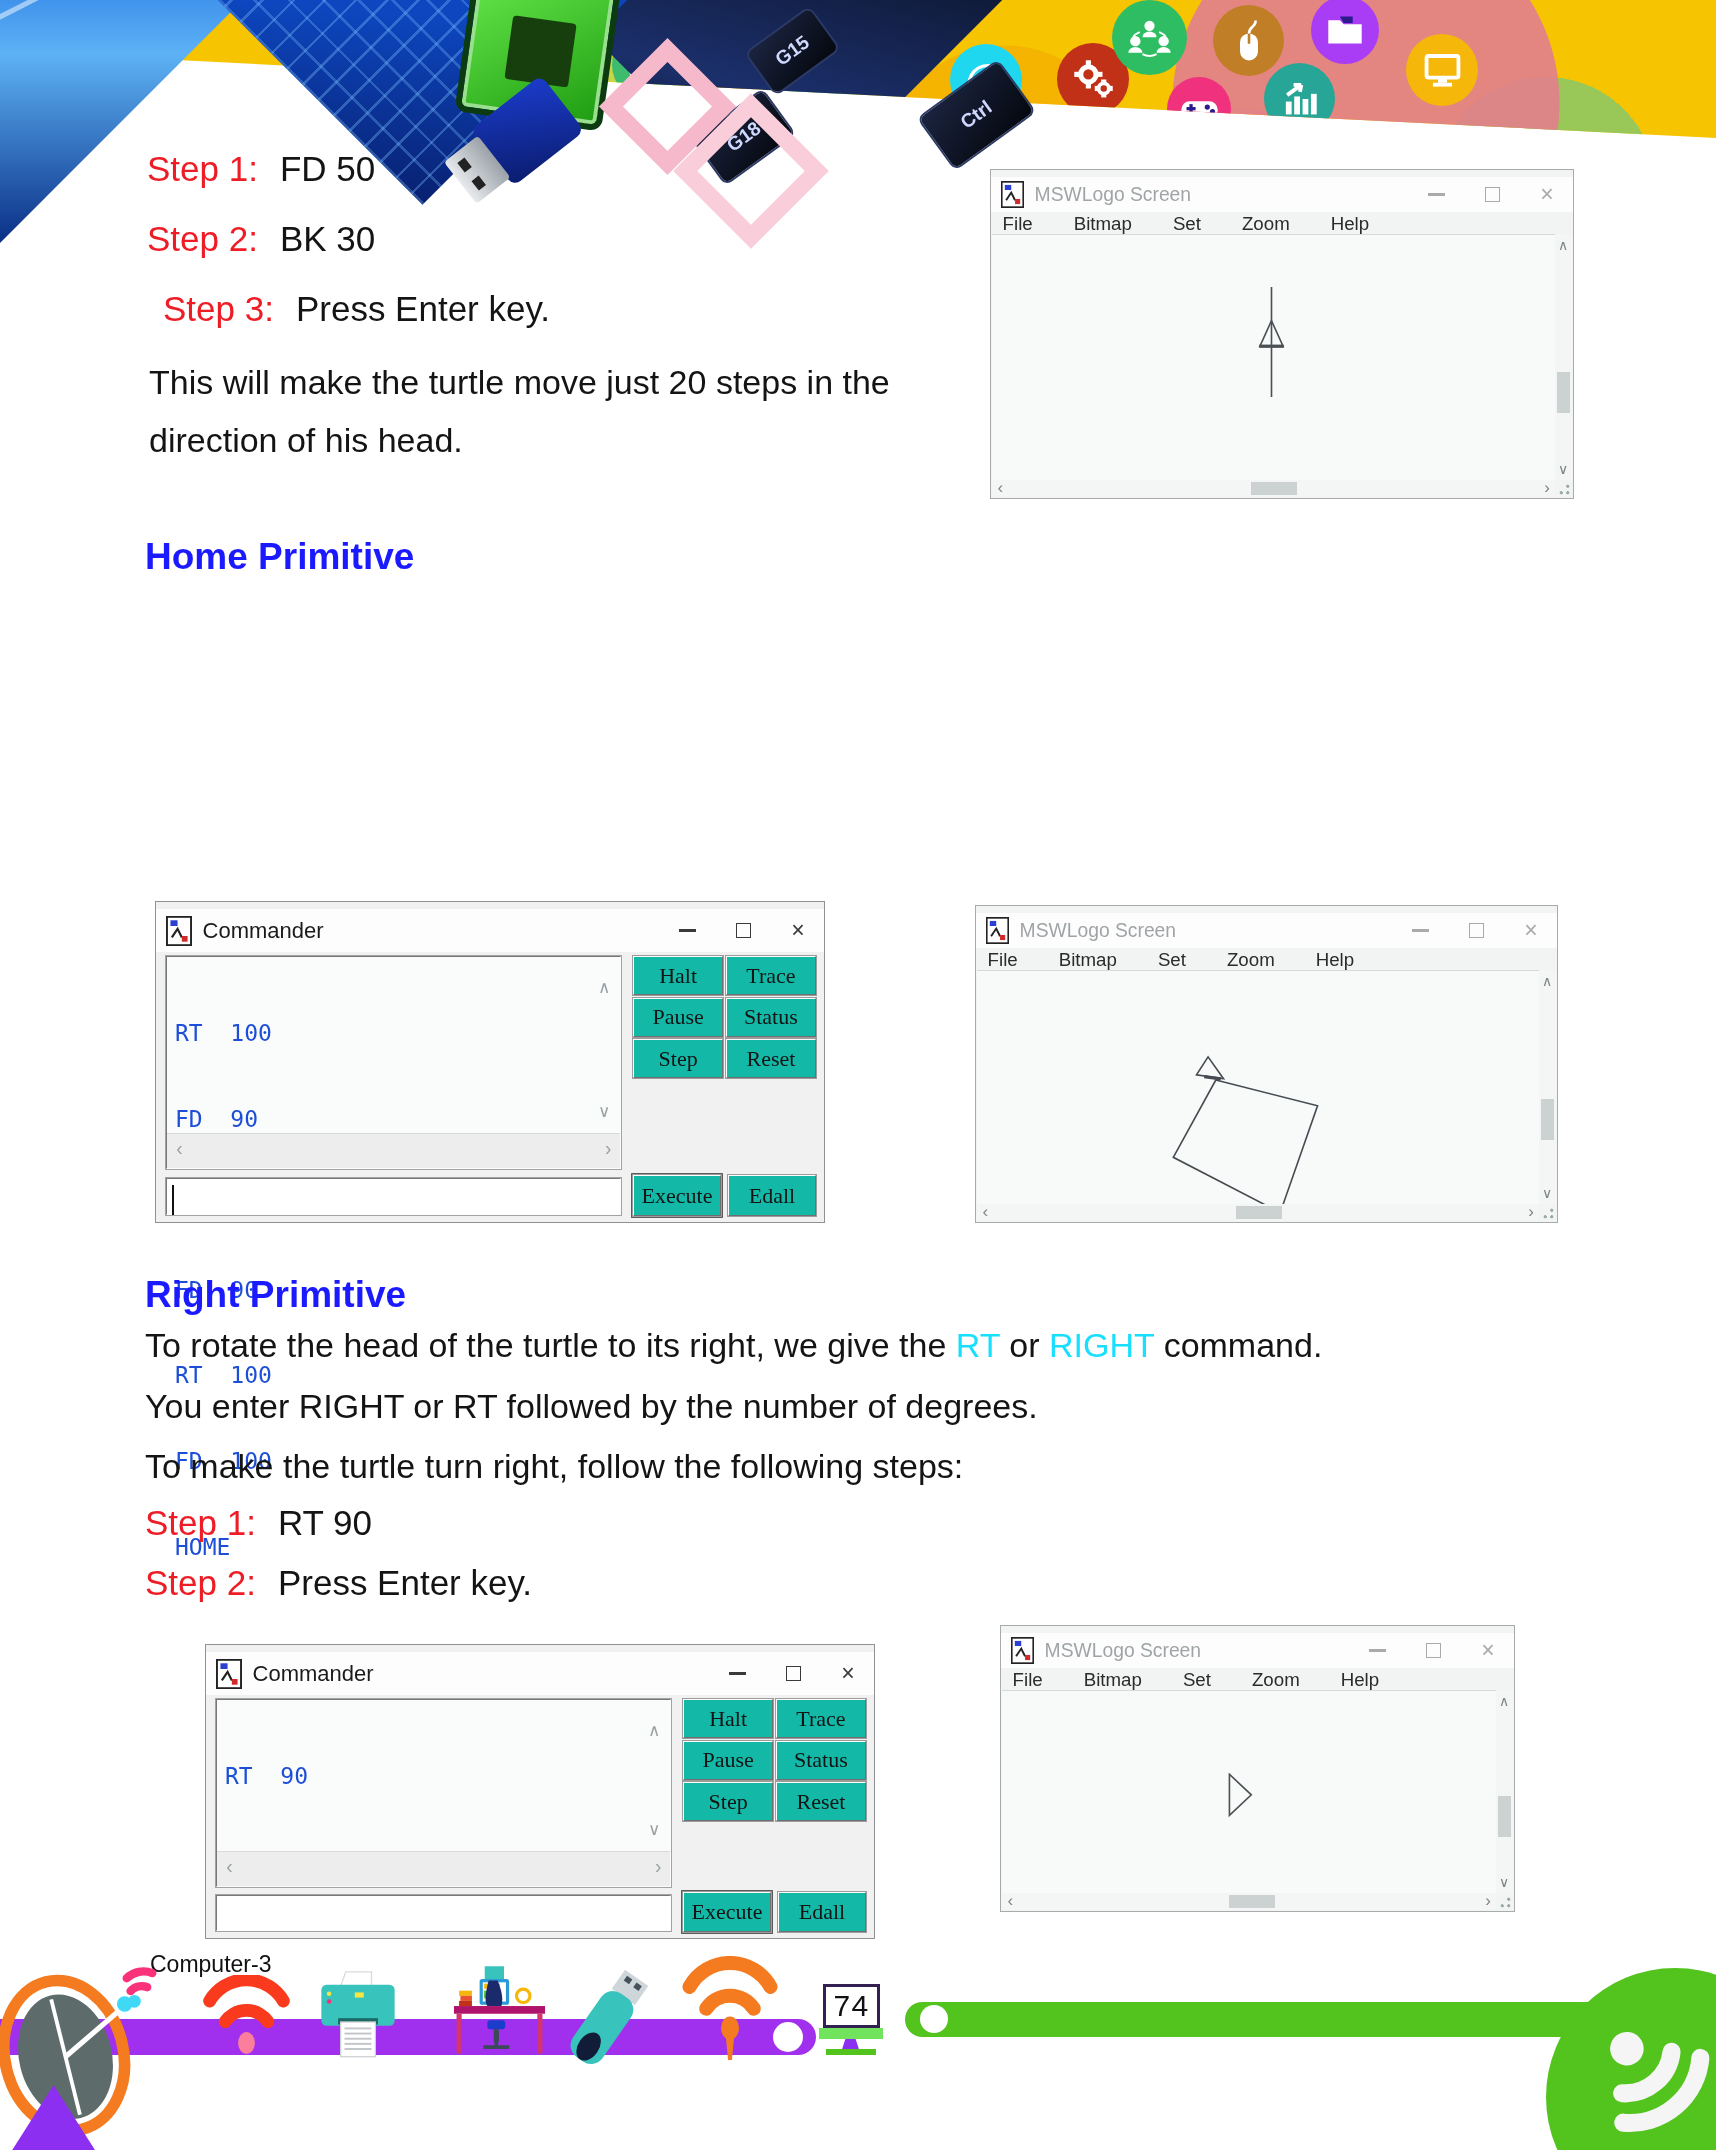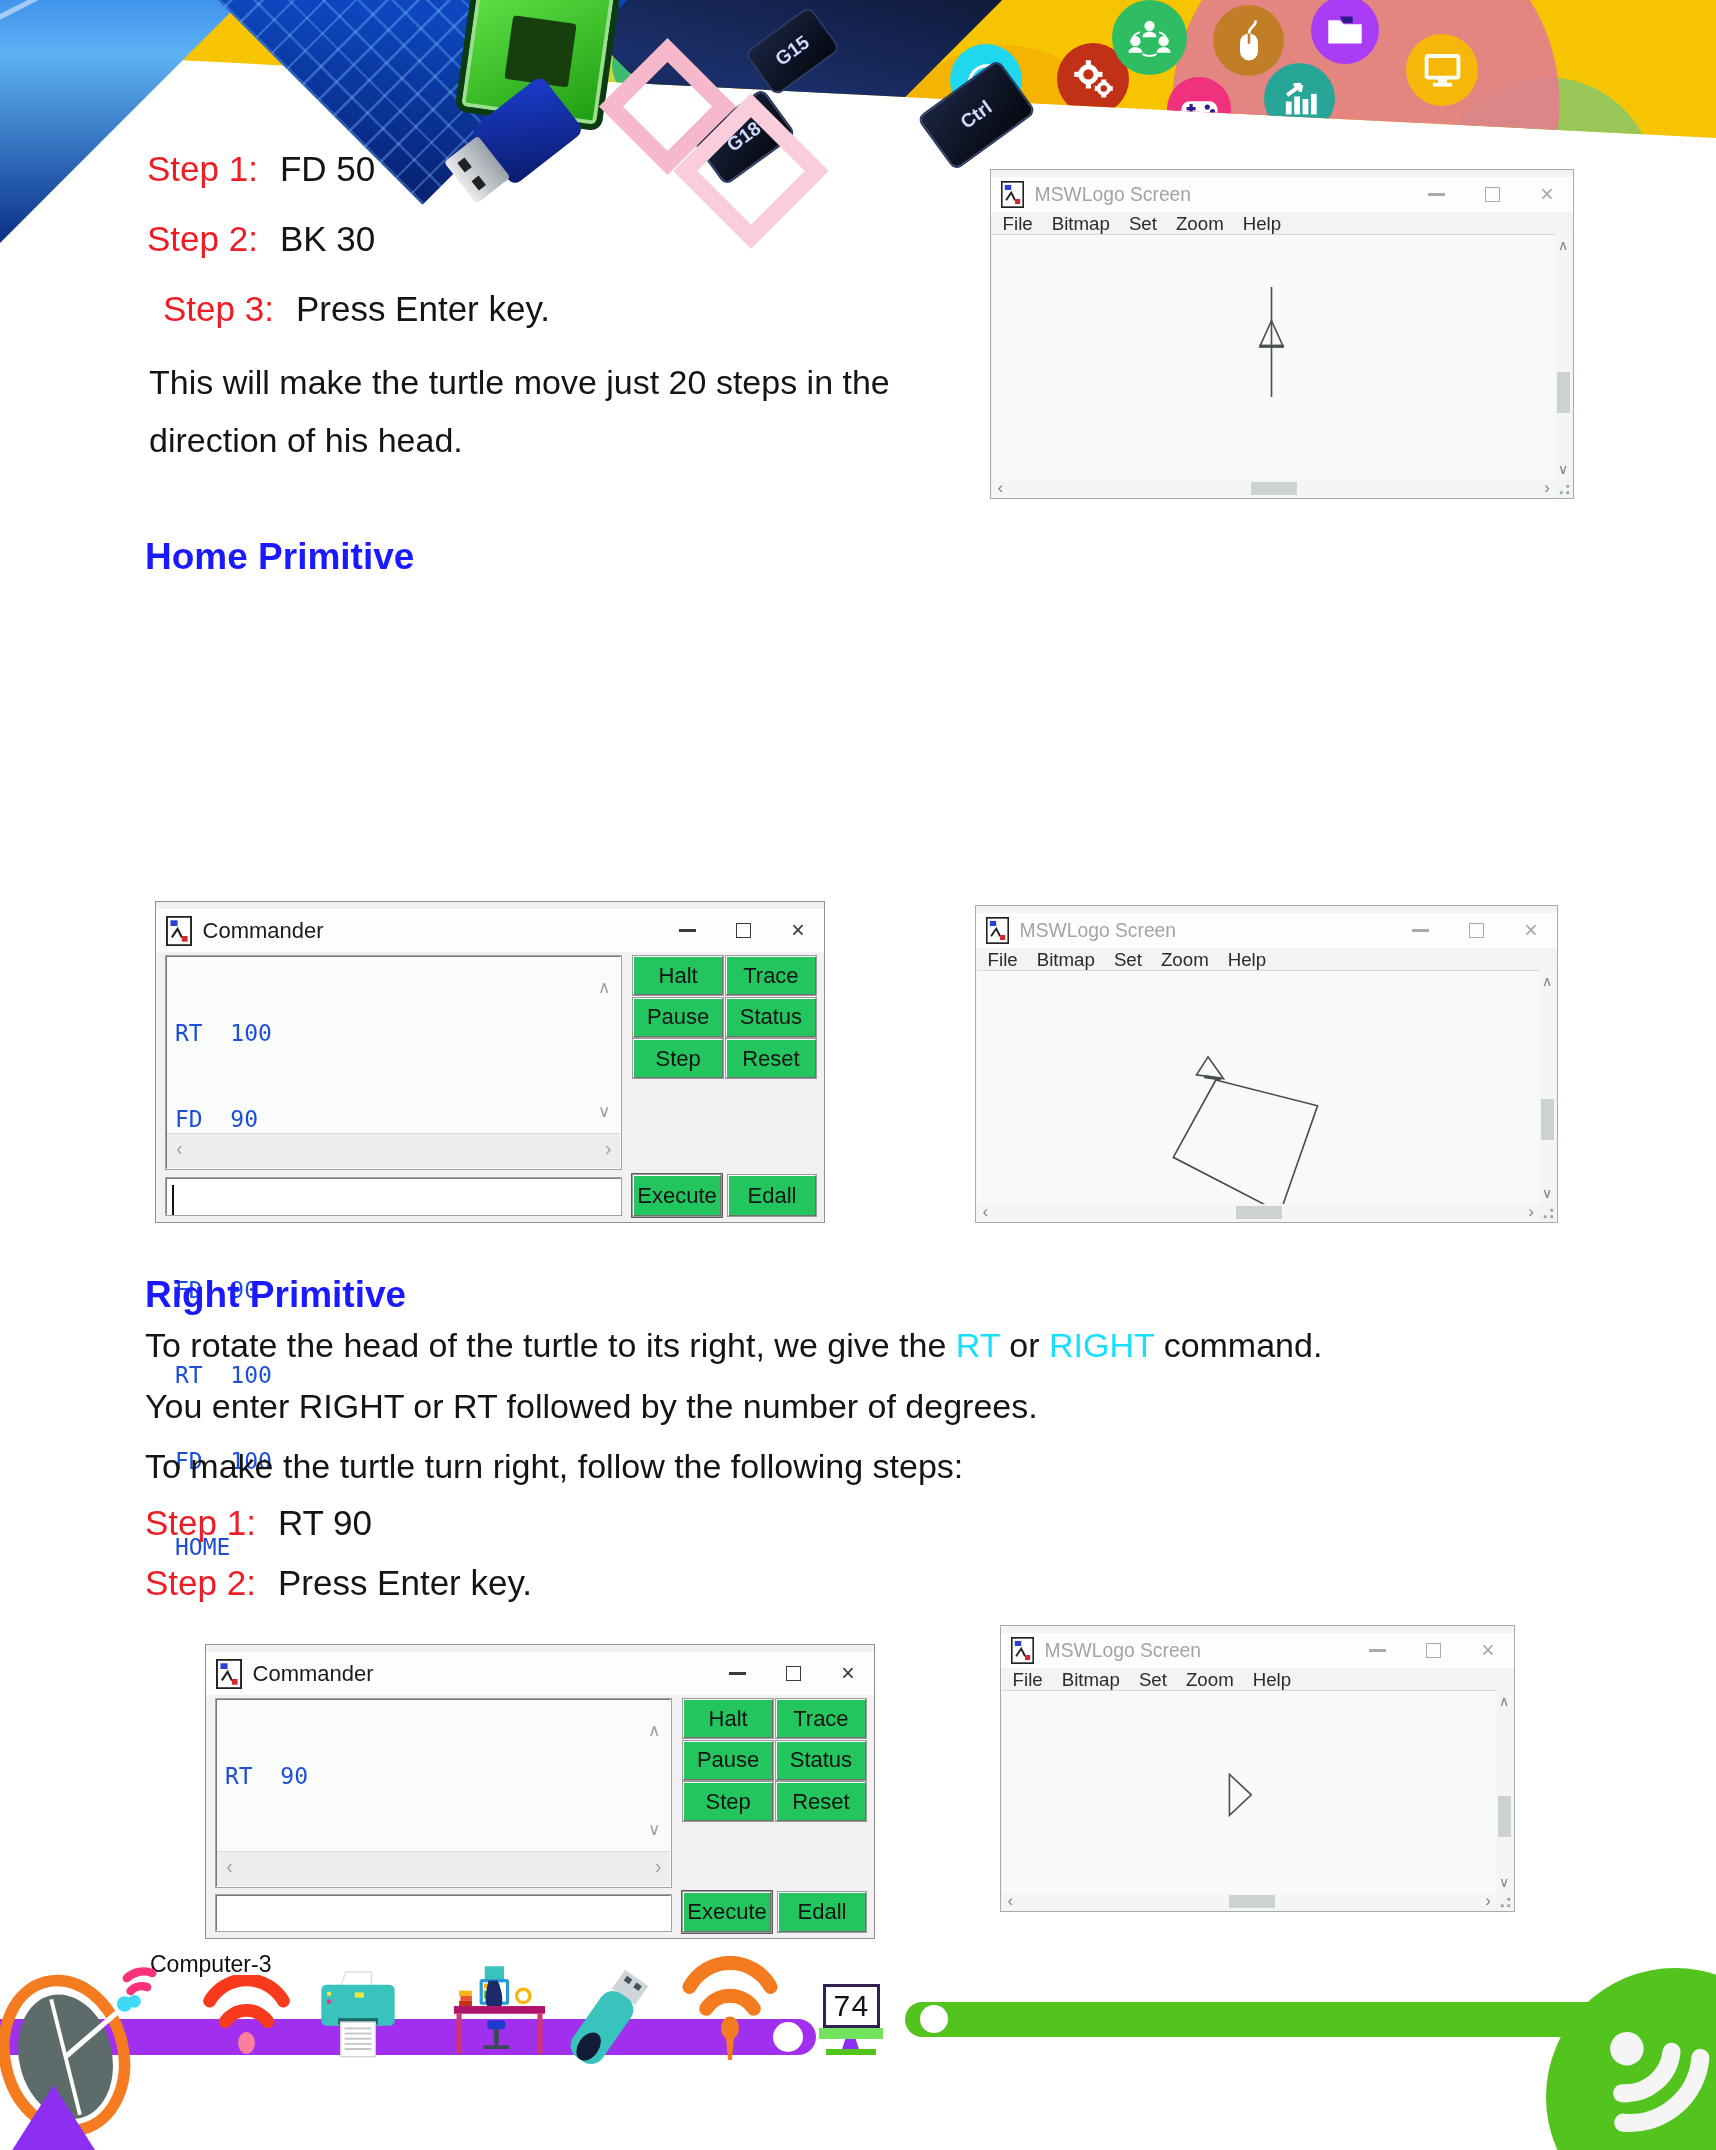--- a/index.html
+++ b/index.html
@@ -60,42 +60,42 @@
   .tb { display:flex; align-items:center; height:35px; padding:0 10.3px; background:#fdfdfd;margin-top:7px; }
   .mswicon { width:23px; height:27px; margin-right:10.3px; flex:0 0 auto; }
   .wtitle { font-size:19.3px; color:#9fa4a6; }
   .ctitle { font-size:22px; color:#1b1b1b; }
   .sp { flex:1; }
   .ctl { display:flex; align-items:center; gap:40px; padding-right:9px; }
   .mini { width:17px; height:2.6px; background:#a9abab; }
   .maxi { width:15.5px; height:15.5px; border:1.9px solid #a9abab; background:transparent; }
   .clos { font-size:23px; color:#a9abab; line-height:1; }
   .dark .mini{ background:#3a3a3a; } .dark .maxi{ border-color:#3a3a3a; } .dark .clos{ color:#3a3a3a; }
-  .menu { display:flex; gap:19px; padding:1.3px 11.6px 6.4px; font-size:18.7px; color:#2b2b2b; }
+  .menu { display:flex; gap:41px; padding:1.3px 11.6px 6.4px; font-size:18.7px; color:#2b2b2b; }
   .canvas { position:absolute; left:1.3px; top:64px; right:18px; bottom:18px; background:#f8f9f9; border-top:1.3px solid #d6d9d9; }
   .vsb { position:absolute; right:1.3px; top:64px; bottom:18px; width:17px; background:#f4f5f5; color:#7d8487; font-size:14px; }
   .vsb .a1{ position:absolute; top:2.6px; left:3.2px; } .vsb .a2{ position:absolute; bottom:2.6px; left:3.2px; }
   .vsb .th{ position:absolute; left:1.9px; width:13px; height:41px; background:#ccd1d1; }
   .hsb { position:absolute; left:1.3px; right:18px; bottom:1.3px; height:17px; background:#f4f5f5; color:#7d8487; font-size:17px; }
   .hsb .a1{ position:absolute; left:5.2px; top:-1.3px; } .hsb .a2{ position:absolute; right:5.2px; top:-1.3px; }
   .hsb .th{ position:absolute; top:1.9px; height:13px; width:46px; background:#ccd1d1; left:46%; }
   .grip { position:absolute; right:2.6px; bottom:2.6px; width:11.6px; height:11.6px;
      background:radial-gradient(circle at 80% 20%, #9aa 1.3px, transparent 1.9px), radial-gradient(circle at 80% 80%, #9aa 1.3px, transparent 1.9px), radial-gradient(circle at 20% 80%, #9aa 1.3px, transparent 1.9px); }
 
   
   .cmd { position:absolute; background:#f1f1f1; border:1.3px solid #8f9193; }
   .cmd .tb { height:43px; }
   .hist { position:absolute; background:#fafbfb; border-top:1.9px solid #787878; border-left:1.9px solid #787878; border-right:1.9px solid #fdfdfd; border-bottom:1.9px solid #fdfdfd; outline:0.6px solid #a2a2a2; }
   .histtext { position:absolute; left:7.7px; top:5.2px; right:34px; bottom:39px; font-family:"DejaVu Sans Mono", monospace; font-size:23px; line-height:1.24; color:#1d4ed8; white-space:pre; }
   .vstrip { position:absolute; right:2.6px; top:2.6px; bottom:40px; width:26px; color:#9aa1a4; font-size:17px; }
   .vstrip .a1{ position:absolute; top:17px; left:6.4px; } .vstrip .a2{ position:absolute; bottom:6.4px; left:6.4px; }
   .hstrip { position:absolute; left:0; right:0; bottom:0; height:35px; background:#ededee; border-top:1.3px solid #d9d9d9; color:#9aa1a4; font-size:19.3px; }
   .hstrip .a1{ position:absolute; left:9px; top:3.9px; } .hstrip .a2{ position:absolute; right:9px; top:3.9px; }
   .btngrid { position:absolute; display:grid; grid-template-columns:1fr 1fr; grid-auto-rows:39px; gap:2.6px 2.6px; }
-  .b95 { background:#22c55e; border-top:1.9px solid #fdfdfd; border-left:1.9px solid #fdfdfd; border-right:1.9px solid #6f6f6f; border-bottom:1.9px solid #6f6f6f; outline:0.6px solid #9c9c9c; font-size:22px; color:#141414; display:flex; align-items:center; justify-content:center; font-family:Liberation Sans, sans-serif; }
+  .b95 { background:#14b8a6; border-top:1.9px solid #fdfdfd; border-left:1.9px solid #fdfdfd; border-right:1.9px solid #6f6f6f; border-bottom:1.9px solid #6f6f6f; outline:0.6px solid #9c9c9c; font-size:22px; color:#141414; display:flex; align-items:center; justify-content:center; font-family:Liberation Serif, serif; }
   .inbox { position:absolute; background:#fff; border-top:1.9px solid #787878; border-left:1.9px solid #787878; border-right:1.9px solid #fdfdfd; border-bottom:1.9px solid #fdfdfd; outline:0.6px solid #a2a2a2; }
   .caret { position:absolute; left:5.2px; top:6.4px; width:1.9px; height:30px; background:#111; }
   .execrow { position:absolute; display:grid; grid-template-columns:1fr 1fr; gap:7px; }
   .exec-default { box-shadow:0 0 0 1.9px #4a4a4a; }
 
   
   .tdraw { position:absolute; }
 
   
   .flabel { position:absolute; left:150px; top:1951px; font-size:23px; color:#111; }

